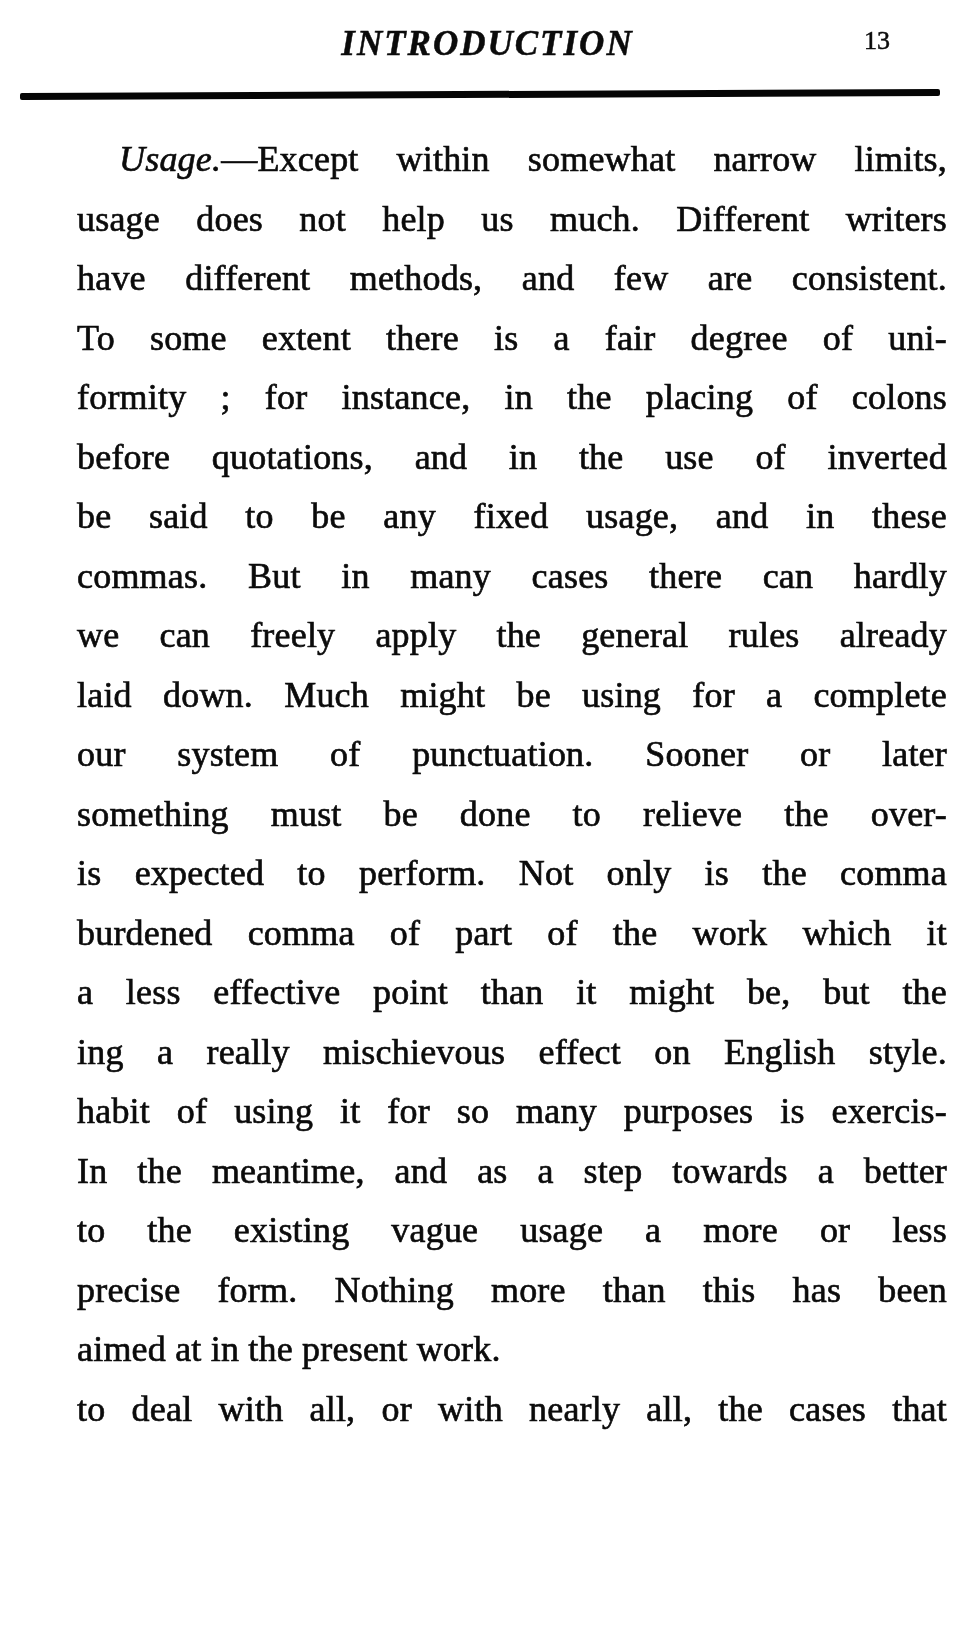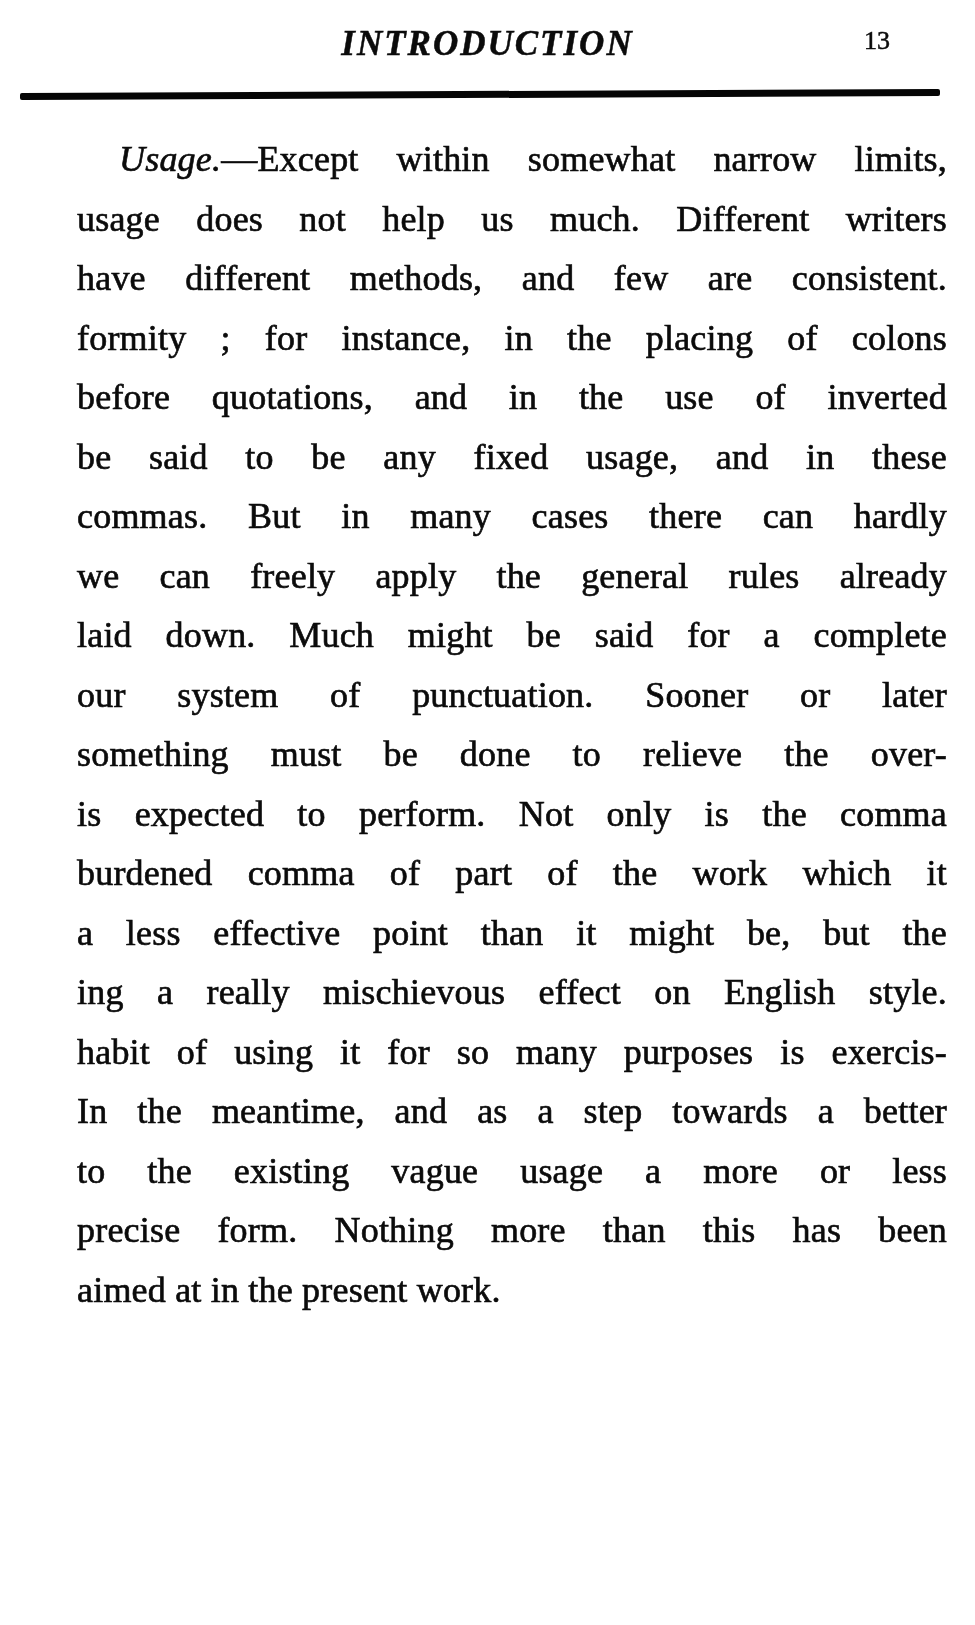--- a/index.html
+++ b/index.html
@@ -88,32 +88,34 @@
     <div class="header-title">INTRODUCTION</div>
     <div class="page-number">13</div>
   </div>
 
   <div class="header-rule"></div>
 
   <div class="text-block">
     <div class="line indent"><span class="lead-italic">Usage.</span><span>—Except within somewhat narrow limits,</span></div>
     <div class="line">usage does not help us much.  Different writers</div>
     <div class="line">have different methods, and few are consistent.</div>
+    <div class="line">To some extent there is a fair degree of uni-</div>
     <div class="line">formity ; for instance, in the placing of colons</div>
     <div class="line">before quotations, and in the use of inverted</div>
     <div class="line">be said to be any fixed usage, and in these</div>
     <div class="line">commas.  But in many cases there can hardly</div>
     <div class="line">we can freely apply the general rules already</div>
-    <div class="line">laid down.  Much might be said for a complete</div>
+    <div class="line">laid down.  Much might be using for a complete</div>
     <div class="line">our system of punctuation.  Sooner or later</div>
     <div class="line">something must be done to relieve the over-</div>
     <div class="line">is expected to perform.  Not only is the comma</div>
     <div class="line">burdened comma of part of the work which it</div>
     <div class="line">a less effective point than it might be, but the</div>
     <div class="line">ing a really mischievous effect on English style.</div>
     <div class="line">habit of using it for so many purposes is exercis-</div>
     <div class="line">In the meantime, and as a step towards a better</div>
     <div class="line">to the existing vague usage a more or less</div>
     <div class="line">precise form.  Nothing more than this has been</div>
     <div class="line para-end">aimed at in the present work.</div>
+    <div class="line">to deal with all, or with nearly all, the cases that</div>
   </div>
 
 </div>
 
 </body></html>

